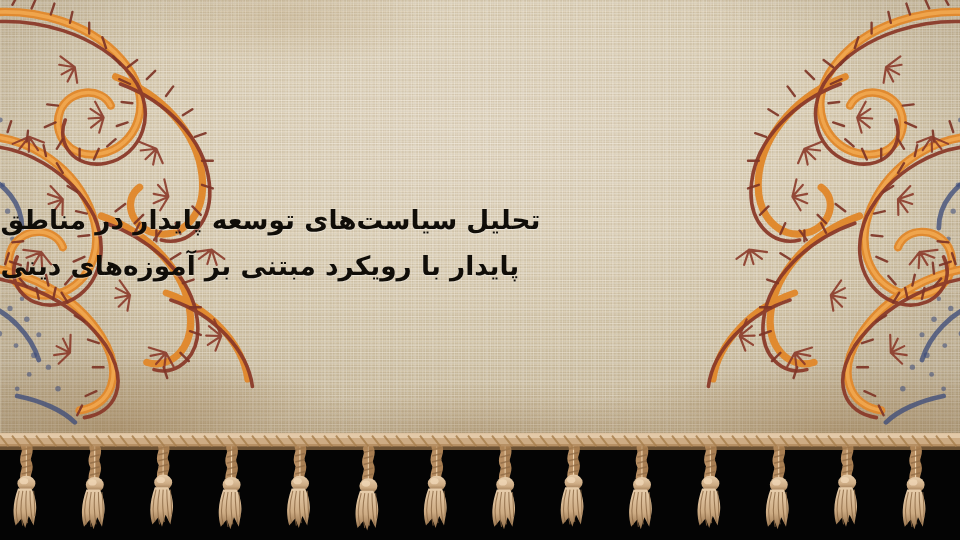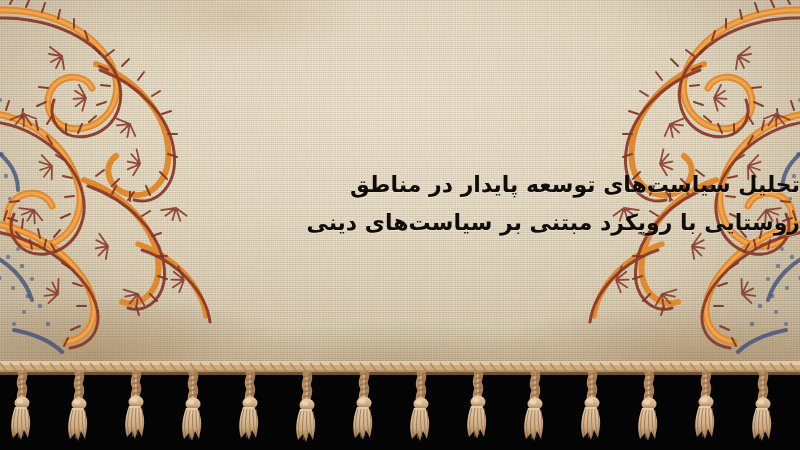--- a/index.html
+++ b/index.html
@@ -53,21 +53,21 @@
 
   
   .orn{position:absolute;top:-6px;height:360px;width:250px;pointer-events:none;}
   .orn.left{left:-12px;}
   .orn.right{right:-12px;transform:scaleX(-1);}
   .orn svg{width:100%;height:100%;display:block;}
 
   
   .title-block{
     position:absolute;left:0;right:0;top:166px;
-    text-align:right;
+    text-align:left;
     z-index:6;
   }
   .tline{
     display:block;
     color:#100d08;
     font-size:22px;
     font-weight:700;
     line-height:38px;
     letter-spacing:0px;
     text-shadow:0 1px 0 rgba(255,255,255,.35);
@@ -330,21 +330,21 @@
         <g fill="none" stroke="#3a4a7a" stroke-width="4" stroke-linecap="round" opacity=".75">
           <path d="M-6 150 C 16 158, 30 176, 30 196"></path>
           <path d="M-4 258 C 20 266, 38 286, 44 306"></path>
           <path d="M26 336 C 46 340, 64 348, 74 358"></path>
         </g>
       </svg>
     </div>
 
     <div class="title-block">
       <span class="tline">تحلیل سیاست‌های توسعه پایدار در مناطق</span>
-      <span class="tline">روستایی با رویکرد مبتنی بر سیاست‌های دینی</span>
+      <span class="tline">پایدار با رویکرد مبتنی بر آموزه‌های دینی</span>
     </div>
   </div>
 
   <div class="edge-cord">
     <svg viewBox="0 0 800 20" preserveAspectRatio="none" xmlns="http://www.w3.org/2000/svg">
       <rect x="0" y="6" width="800" height="11" fill="#cdab83"></rect>
       <rect x="0" y="6" width="800" height="4" fill="#e3c9a8"></rect>
       <g stroke="#a9814f" stroke-width="1.6" opacity=".85">
         <path d="M0 8 l7 9 M10 8 l7 9 M20 8 l7 9 M30 8 l7 9 M40 8 l7 9 M50 8 l7 9 M60 8 l7 9
                  M70 8 l7 9 M80 8 l7 9 M90 8 l7 9 M100 8 l7 9 M110 8 l7 9 M120 8 l7 9 M130 8 l7 9

